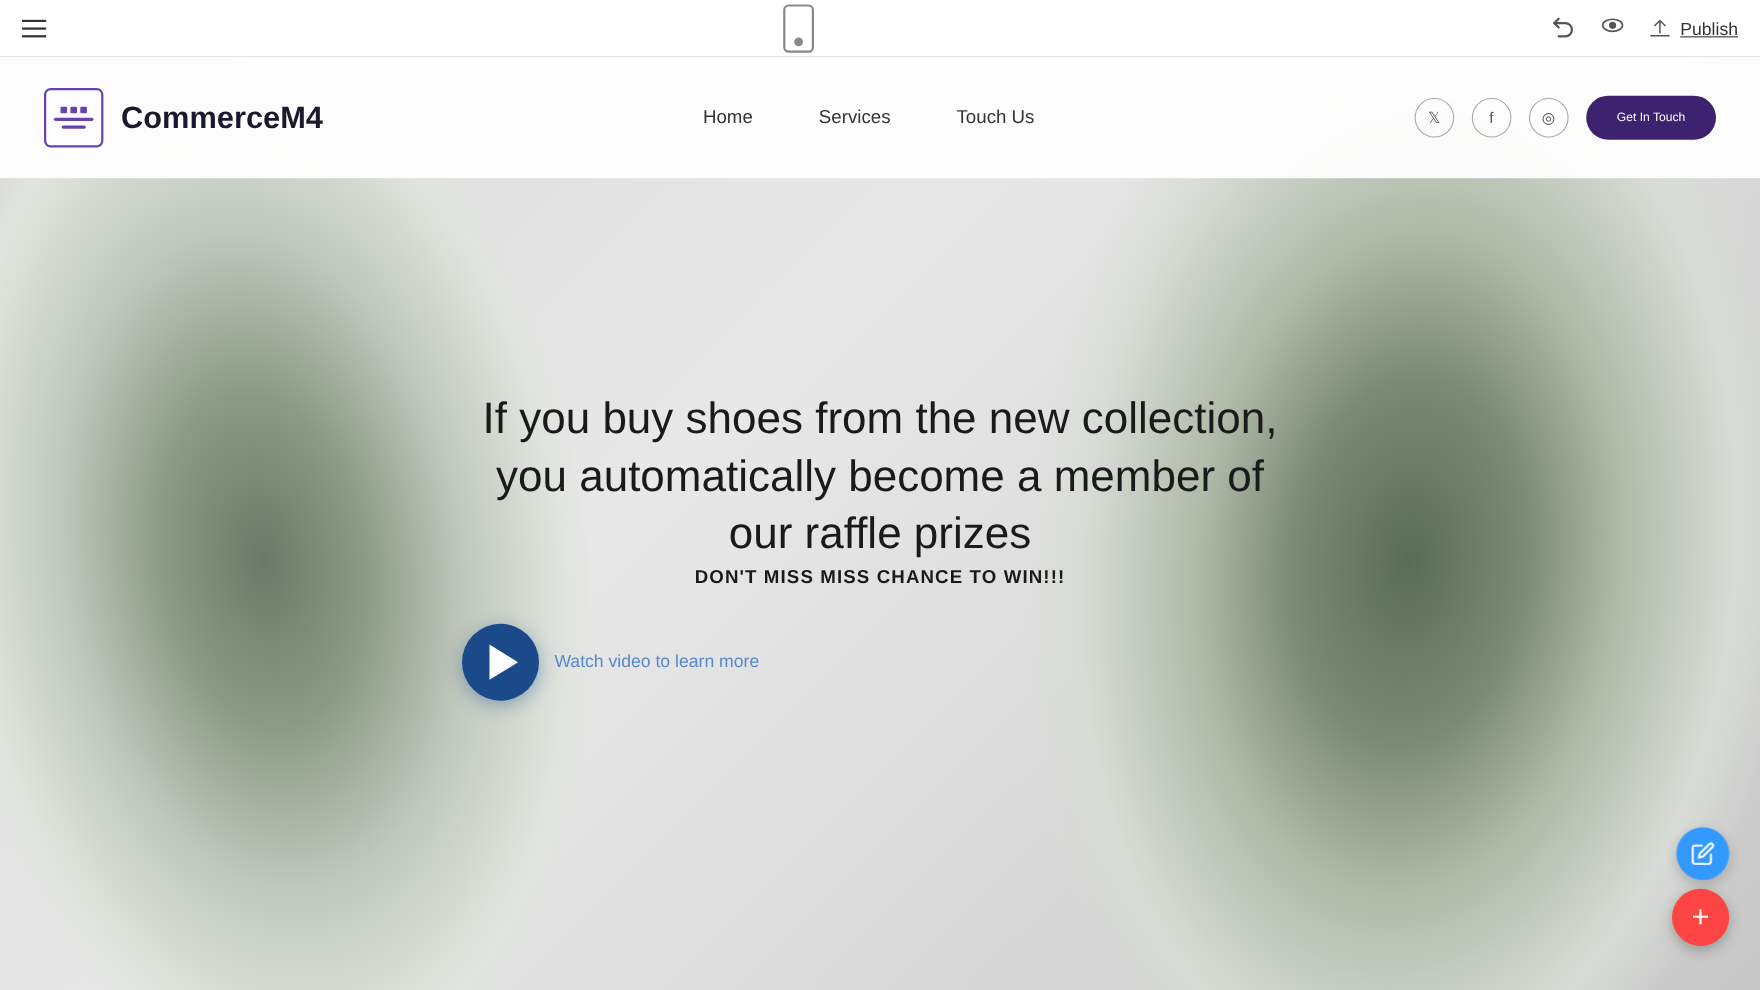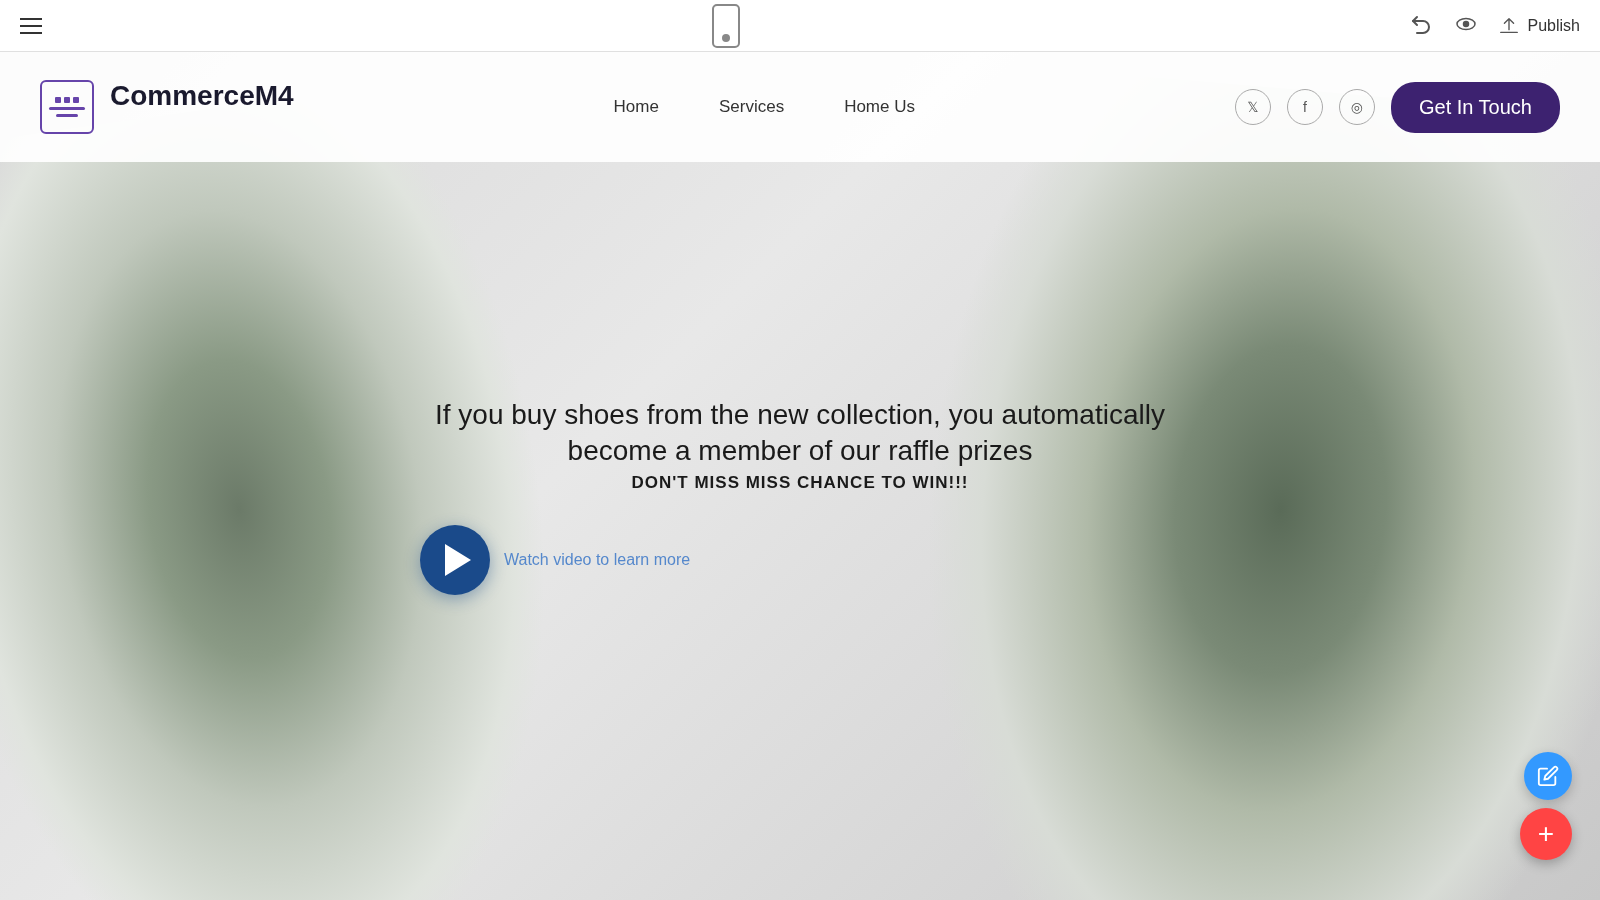--- a/index.html
+++ b/index.html
@@ -34,23 +34,23 @@
       content: ''; position: absolute; bottom: 4px;
       width: 8px; height: 8px; border-radius: 50%; background: #888;
     }
     .editor-bar-right { display: flex; align-items: center; gap: 20px; }
     .undo-icon {
       width: 24px; height: 24px; position: relative; cursor: pointer;
     }
     .undo-icon svg { width: 24px; height: 24px; stroke: #555; fill: none; stroke-width: 2; }
     .eye-icon svg { width: 24px; height: 24px; stroke: #555; fill: none; stroke-width: 1.5; }
     .publish-btn {
-      display: flex; align-items: center; gap: 8px;
+      display: flex; align-items: flex-end; gap: 8px;
       background: none; border: none; cursor: pointer;
-      font-size: 16px; color: #333; font-weight: 500;
+      font-size: 16px; color: #333; font-weight: 500; text-decoration: underline;
     }
     .publish-btn svg { width: 22px; height: 22px; stroke: #555; fill: none; stroke-width: 1.5; }
 
     
     .page-wrapper {
       position: absolute;
       top: 52px; left: 0; right: 0; bottom: 0;
       overflow: hidden;
     }
 
@@ -60,21 +60,21 @@
       top: 0; left: 0; right: 0;
       height: 110px;
       background: rgba(255,255,255,0.92);
       display: flex;
       align-items: center;
       justify-content: space-between;
       padding: 0 40px;
       z-index: 100;
     }
     .site-logo {
-      display: flex; align-items: flex-start; gap: 16px;
+      display: flex; align-items: center; gap: 16px;
     }
     .logo-icon {
       width: 54px; height: 54px; border: 2px solid #6644aa; border-radius: 6px;
       display: flex; flex-direction: column; align-items: center; justify-content: center; gap: 4px;
     }
     .logo-line { width: 36px; height: 3px; background: #6644aa; border-radius: 2px; }
     .logo-line-short { width: 22px; }
     .logo-grid { display: flex; gap: 3px; }
     .logo-dot { width: 6px; height: 6px; background: #6644aa; border-radius: 1px; }
     .site-name {
@@ -89,21 +89,21 @@
     .nav-actions {
       display: flex; align-items: center; gap: 16px;
     }
     .social-icon {
       width: 36px; height: 36px; border-radius: 50%; border: 1.5px solid #aaa;
       display: flex; align-items: center; justify-content: center; cursor: pointer;
       font-size: 14px; color: #555;
     }
     .cta-btn {
       background: #3d2270; color: #fff; border: none; border-radius: 24px;
-      padding: 14px 28px; font-size: 20px; cursor: pointer; font-weight: 500;
+      padding: 14px 28px; font-size: 11px; cursor: pointer; font-weight: 500;
     }
 
     
     .hero {
       position: absolute;
       top: 0; left: 0; right: 0; bottom: 0;
       background: linear-gradient(135deg, #d8d8d8 0%, #e8e8e8 40%, #c8c8c8 100%);
       display: flex;
       flex-direction: column;
       align-items: center;
@@ -136,21 +136,21 @@
       transform: rotate(5deg);
     }
 
     .hero-content {
       position: relative; z-index: 10;
       text-align: center;
       padding: 20px;
       margin-top: 40px;
     }
     .hero-headline {
-      font-size: 28px; color: #1a1a1a; line-height: 1.3; font-weight: 400;
+      font-size: 40px; color: #1a1a1a; line-height: 1.3; font-weight: 400;
       max-width: 760px; margin: 0 auto 4px;
     }
     .hero-subheading {
       font-size: 17px; font-weight: 700; color: #1a1a1a; letter-spacing: 1px;
       margin-bottom: 32px;
     }
     .play-btn-wrap {
       display: flex; flex-direction: row; align-items: center; gap: 14px;
     }
     .play-btn {
@@ -252,21 +252,21 @@
         </div>
         <div class="logo-line"></div>
         <div class="logo-line logo-line-short"></div>
       </div>
       <span class="site-name">CommerceM4</span>
     </div>
 
     <div class="site-nav-links">
       <a class="nav-link">Home</a>
       <a class="nav-link">Services</a>
-      <a class="nav-link">Home Us</a>
+      <a class="nav-link">Touch Us</a>
     </div>
 
     <div class="nav-actions">
       <div class="social-icon">
         <span>𝕏</span>
       </div>
       <div class="social-icon">
         <span>f</span>
       </div>
       <div class="social-icon">

